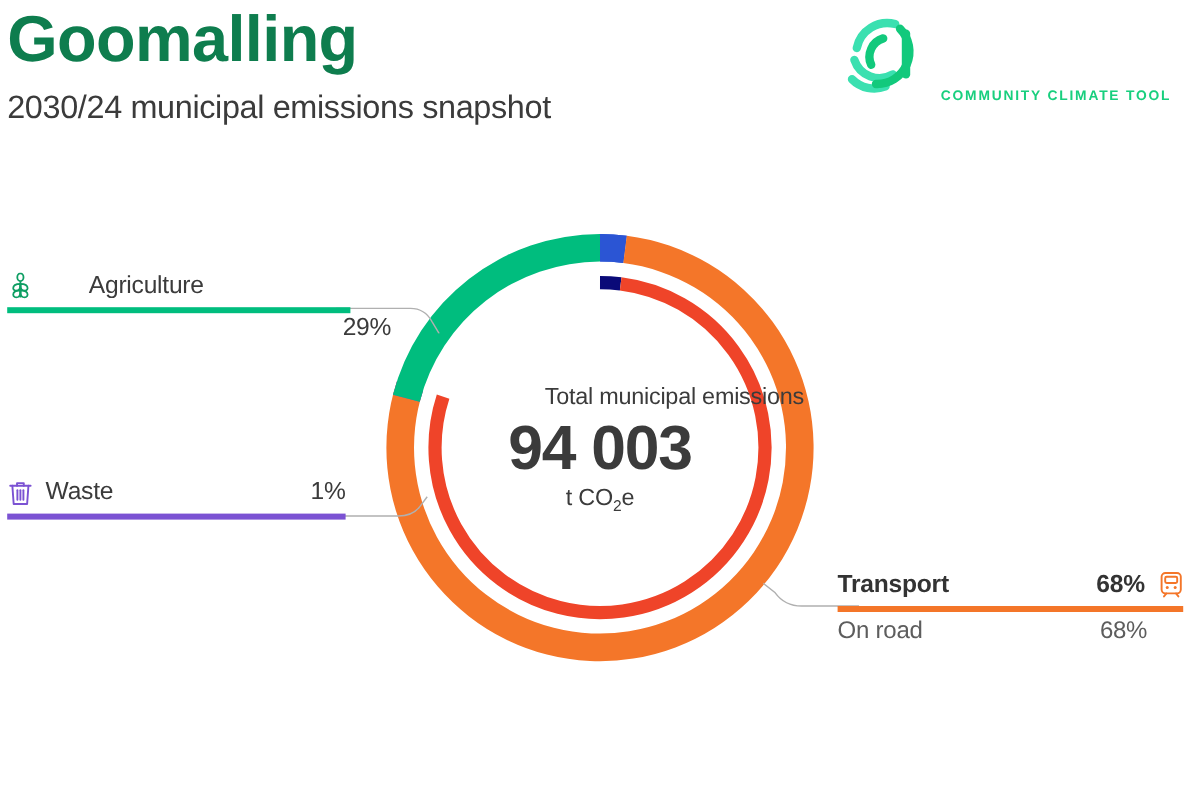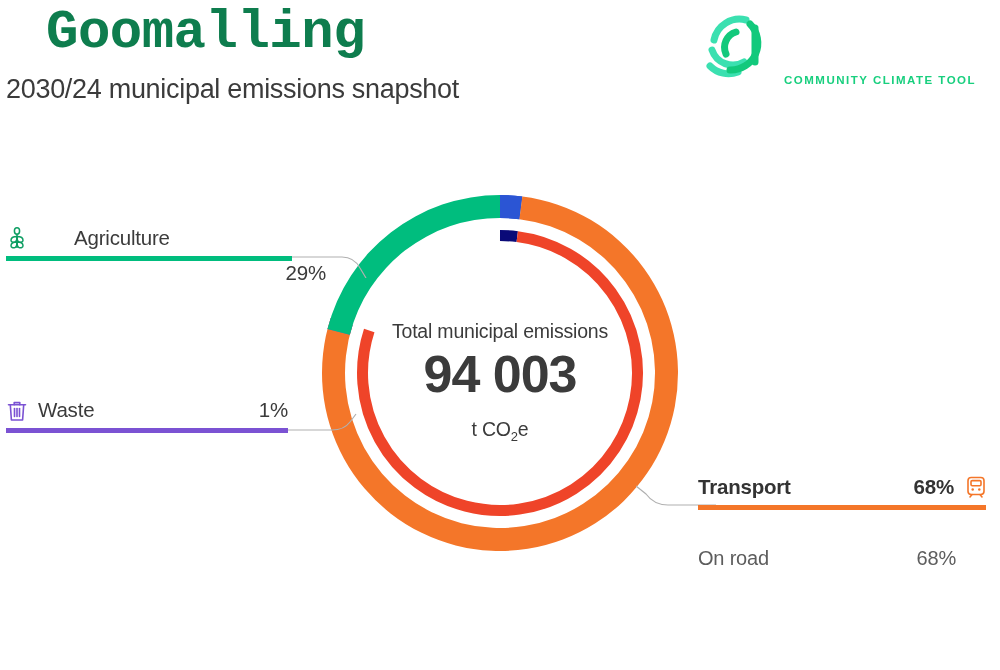--- a/index.html
+++ b/index.html
@@ -13,28 +13,27 @@
     font-family: "Liberation Sans", sans-serif;
     overflow: hidden;
     position: relative;
   }
 
   
   #header-title {
     position: absolute;
     left: 6px;
     top: 2px;
-    font-family: Liberation Mono, monospace;
+    font-family: Liberation Sans, sans-serif;
     font-weight: bold;
     font-size: 54px;
     line-height: 62px;
     color: #0e7d4e;
     letter-spacing: -0.5px;
     white-space: nowrap;
-    margin-left: 40px;
   }
   #header-subtitle {
     position: absolute;
     left: 6px;
     top: 72px;
     font-size: 27px;
     line-height: 34px;
     font-weight: 500;
     color: #3b3b3b;
     letter-spacing: -0.3px;
@@ -91,35 +90,36 @@
     left: 330px;
     top: 320px;
     width: 340px;
     text-align: center;
   }
   #donut-center-label {
     font-size: 19.5px;
     color: #3b3b3b;
     font-weight: 500;
     letter-spacing: -0.2px;
+    text-align: right;
   }
   #donut-center-value {
     font-size: 52px;
     font-weight: bold;
     color: #3b3b3b;
     letter-spacing: -1px;
     line-height: 58px;
     margin-top: 2px;
   }
   #donut-center-unit {
     font-size: 19.5px;
     color: #3b3b3b;
     font-weight: 500;
     letter-spacing: -0.2px;
-    margin-top: 15px;
+    margin-top: 1px;
   }
   #donut-center-unit sub {
     font-size: 13px;
   }
 
   
   .legend-row {
     position: absolute;
   }
   .legend-head {
@@ -152,21 +152,20 @@
     width: 24px;
     height: 24px;
   }
   .legend-sub-label,
   .legend-sub-value {
     position: absolute;
     font-size: 20px;
     color: #5d5d5d;
     letter-spacing: -0.2px;
     white-space: nowrap;
-    margin-top: 32px;
   }
 
   
   #legend-agriculture { left: 0px; top: 226px; width: 300px; padding-left: 36px; }
   #legend-agriculture .legend-label  { left: 38px; }
   #legend-agriculture .legend-value  { right: 10px; margin-top: 35px; }
   #legend-agriculture .legend-bar    { left: 6px; top: 30px; width: 286px; background: #00bd7e; }
   #legend-agriculture .legend-icon   { left: 5px; top: 1px; }
 
   

